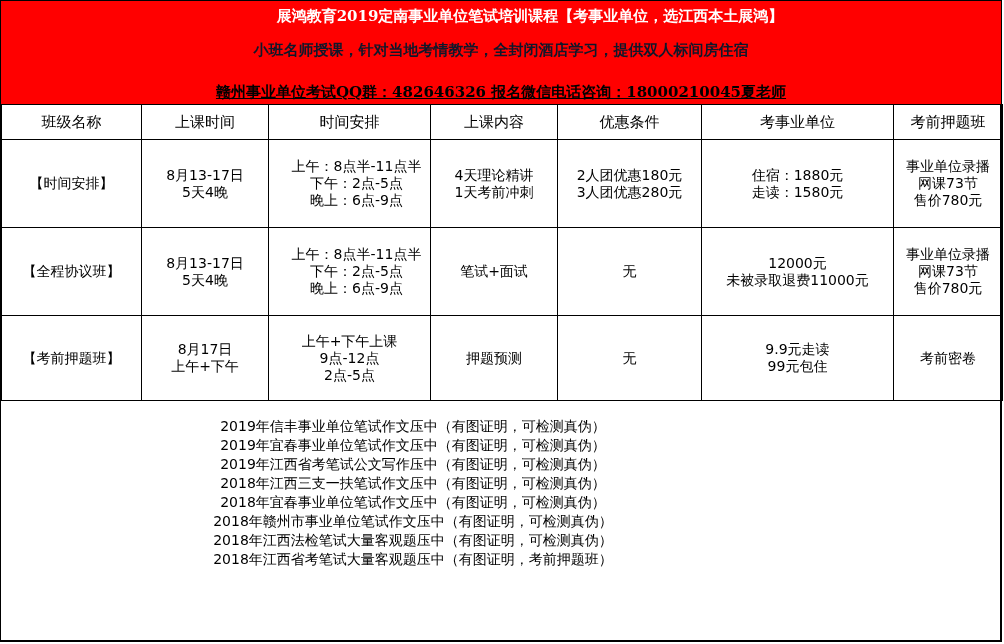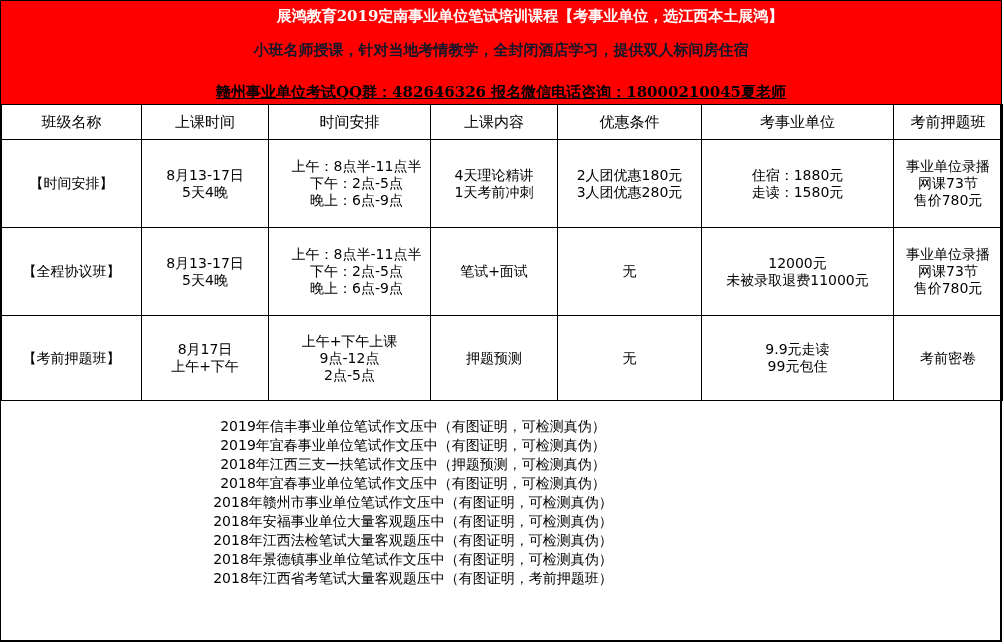--- a/index.html
+++ b/index.html
@@ -137,21 +137,20 @@
       <td>
         <span class="line">考前密卷</span>
       </td>
     </tr>
   </tbody>
     </table>
 
   <div class="records">
     <span class="rec">2019年信丰事业单位笔试作文压中（有图证明，可检测真伪）</span>
     <span class="rec">2019年宜春事业单位笔试作文压中（有图证明，可检测真伪）</span>
-    <span class="rec">2018年江西三支一扶笔试作文压中（押题预测，可检测真伪）</span>
+    <span class="rec">2019年江西省考笔试公文写作压中（有图证明，可检测真伪）</span>
+    <span class="rec">2018年江西三支一扶笔试作文压中（有图证明，可检测真伪）</span>
     <span class="rec">2018年宜春事业单位笔试作文压中（有图证明，可检测真伪）</span>
     <span class="rec">2018年赣州市事业单位笔试作文压中（有图证明，可检测真伪）</span>
-    <span class="rec">2018年安福事业单位大量客观题压中（有图证明，可检测真伪）</span>
     <span class="rec">2018年江西法检笔试大量客观题压中（有图证明，可检测真伪）</span>
-    <span class="rec">2018年景德镇事业单位笔试作文压中（有图证明，可检测真伪）</span>
     <span class="rec">2018年江西省考笔试大量客观题压中（有图证明，考前押题班）</span>
   </div>
 </div>
 
 </body></html>

